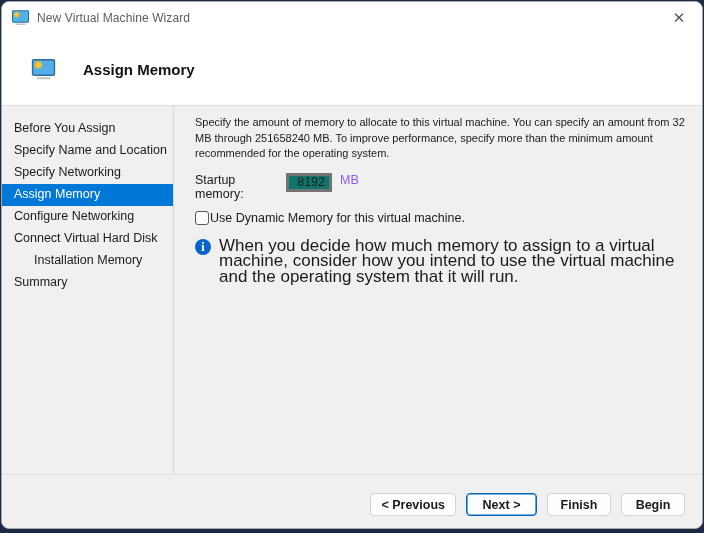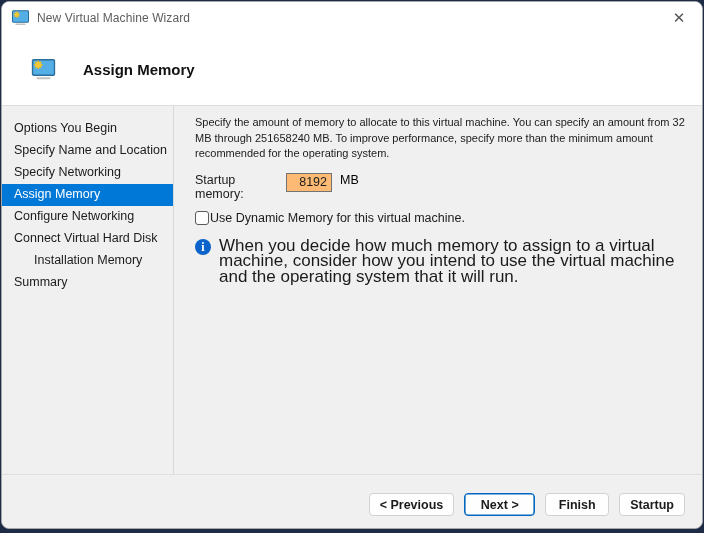--- a/index.html
+++ b/index.html
@@ -87,30 +87,30 @@
   .desc {
     width: 503px;
     font-size: 11px;
     line-height: 15.5px;
     color: #1b1b1b;
   }
   .mem-row { margin-top: 11px; display: flex; align-items: flex-start; }
   .mem-row .mem-label { font-size: 12.5px; color: #1b1b1b; width: 91px; }
   .mem-input {
     width: 46px; height: 19px;
-    border: 1px solid #737373;
-    background: #fdba74;
+    border: 3px solid #737373;
+    background: #0f766e;
     font-family: "Liberation Sans", "DejaVu Sans", sans-serif;
     font-size: 12.5px;
     color: #1b1b1b;
     text-align: right;
     padding: 0 4px 0 2px;
     outline: none;
   }
-  .mem-row .mem-unit { font-size: 12.5px; color: #000000; margin-left: 8px; }
+  .mem-row .mem-unit { font-size: 12.5px; color: #8b5cf6; margin-left: 8px; }
   .check-row { margin-top: 10px; display: flex; align-items: center; }
   .checkbox {
     width: 14px; height: 14px;
     border: 1px solid #5a5a5a;
     border-radius: 3px;
     background: #fdfdfd;
     flex: 0 0 auto;
   }
   .check-row label { font-size: 12.5px; color: #1b1b1b; margin-left: 1px; }
   .info-row { margin-top: 13px; display: flex; align-items: flex-start; }
@@ -197,21 +197,21 @@
       </g>
       <circle cx="5.5" cy="5" r="2.5" fill="#f4c737"></circle>
       <rect x="4" y="15.6" width="12" height="1.7" rx="0.8" fill="#c2c2c2"></rect>
     </svg>
     <h1>Assign Memory</h1>
   </div>
 
   <div class="main">
 
     <div class="sidebar">
-      <div class="nav-item">Options You Begin</div>
+      <div class="nav-item">Before You Assign</div>
       <div class="nav-item">Specify Name and Location</div>
       <div class="nav-item">Specify Networking</div>
       <div class="nav-item selected">Assign Memory</div>
       <div class="nav-item">Configure Networking</div>
       <div class="nav-item">Connect Virtual Hard Disk</div>
       <div class="nav-item indented">Installation Memory</div>
       <div class="nav-item">Summary</div>
     </div>
 
     <div class="content">
@@ -232,16 +232,16 @@
         <span class="info-icon">i</span>
         <p class="info-text">When you decide how much memory to assign to a virtual machine, consider how you intend to use the virtual machine and the operating system that it will run.</p>
       </div>
     </div>
   </div>
 
   <div class="footer">
     <button class="btn">&lt; Previous</button>
     <button class="btn default">Next &gt;</button>
     <button class="btn narrow">Finish</button>
-    <button class="btn narrow">Startup</button>
+    <button class="btn narrow">Begin</button>
   </div>
 
 </div>
 
 </body></html>

